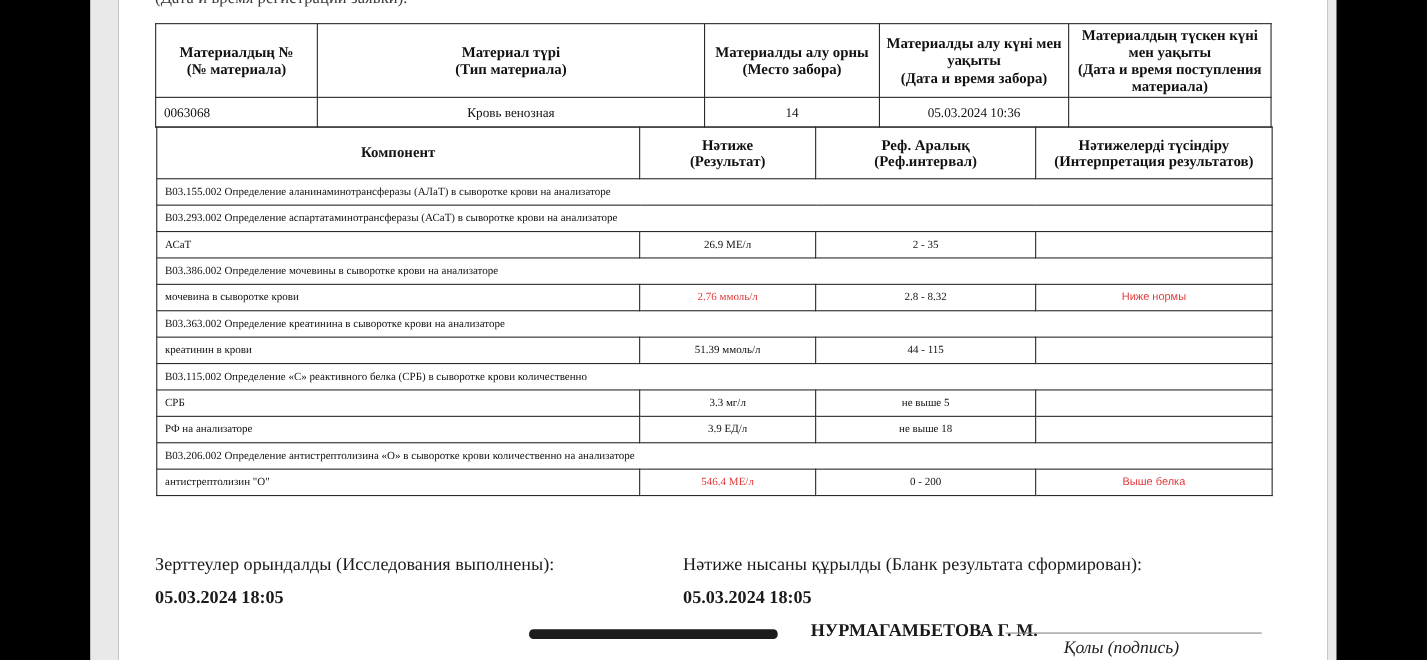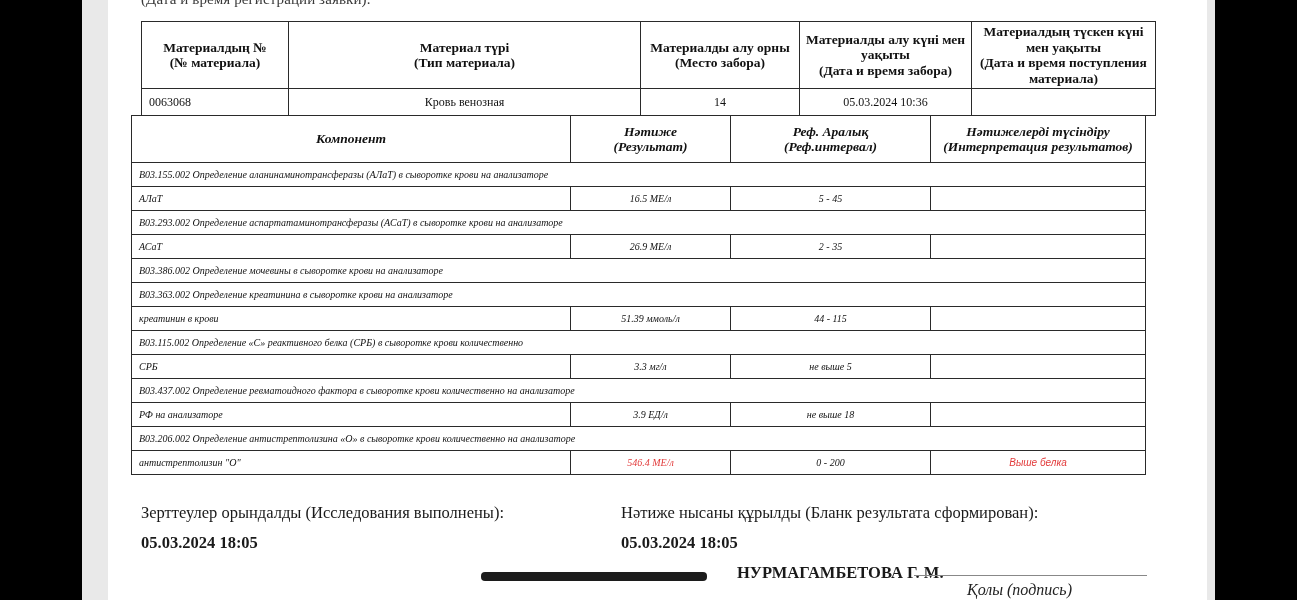--- a/index.html
+++ b/index.html
@@ -89,24 +89,23 @@
     text-align: center;
     padding: 1px 4px;
   }
   #specimen-table td.left-al {
     text-align: left;
     padding-left: 7px;
   }
 
   #results-table {
     position: absolute;
-    left: 23px;
+    left: 34px;
     top: 115px;
     width: 1014px;
-    font-style: italic;
   }
   #results-table th {
     font-weight: bold;
     font-size: 13.5px;
     line-height: 15.5px;
     text-align: center;
     height: 42px;
     padding: 2px 3px;
   }
   #results-table td {
@@ -261,59 +260,56 @@
               <div>Нәтижелерді түсіндіру</div>
               <div>(Интерпретация результатов)</div>
             </th>
           </tr>
         </thead>
         <tbody id="results-body">
             <tr>
               <td class="group-cell" colspan="4">B03.155.002 Определение аланинаминотрансферазы (АЛаТ) в сыворотке крови на анализаторе</td>
             </tr>
             <tr>
-              <td class="analyte-name">АЛаТ</td>
-              <td class="val">16.5 МЕ/л</td>
-              <td class="ref">5 - 45</td>
-              <td class="interp"></td>
-            </tr>
-            <tr>
               <td class="group-cell" colspan="4">B03.293.002 Определение аспартатаминотрансферазы (АСаТ) в сыворотке крови на анализаторе</td>
             </tr>
             <tr>
               <td class="analyte-name">АСаТ</td>
               <td class="val">26.9 МЕ/л</td>
               <td class="ref">2 - 35</td>
               <td class="interp"></td>
             </tr>
             <tr>
               <td class="group-cell" colspan="4">B03.386.002 Определение мочевины в сыворотке крови на анализаторе</td>
             </tr>
             <tr>
+              <td class="analyte-name">мочевина в сыворотке крови</td>
+              <td class="val abnormal">2.76 ммоль/л</td>
+              <td class="ref">2.8 - 8.32</td>
+              <td class="interp abnormal">Ниже нормы</td>
+            </tr>
+            <tr>
               <td class="group-cell" colspan="4">B03.363.002 Определение креатинина в сыворотке крови на анализаторе</td>
             </tr>
             <tr>
               <td class="analyte-name">креатинин в крови</td>
               <td class="val">51.39 ммоль/л</td>
               <td class="ref">44 - 115</td>
               <td class="interp"></td>
             </tr>
             <tr>
               <td class="group-cell" colspan="4">B03.115.002 Определение «С» реактивного белка (СРБ) в сыворотке крови количественно</td>
             </tr>
             <tr>
               <td class="analyte-name">СРБ</td>
               <td class="val">3.3 мг/л</td>
               <td class="ref">не выше 5</td>
               <td class="interp"></td>
             </tr>
             <tr>
-              <td class="group-cell" colspan="4">B03.437.002 Определение ревматоидного фактора в сыворотке крови количественно на анализаторе</td>
-            </tr>
-            <tr>
               <td class="analyte-name">РФ на анализаторе</td>
               <td class="val">3.9 ЕД/л</td>
               <td class="ref">не выше 18</td>
               <td class="interp"></td>
             </tr>
             <tr>
               <td class="group-cell" colspan="4">B03.206.002 Определение антистрептолизина «О» в сыворотке крови количественно на анализаторе</td>
             </tr>
             <tr>
               <td class="analyte-name">антистрептолизин "О"</td>

